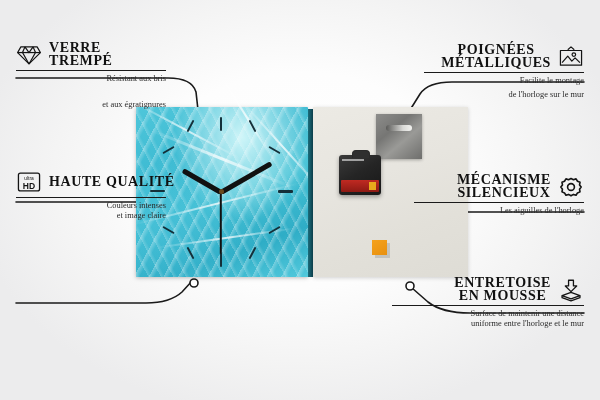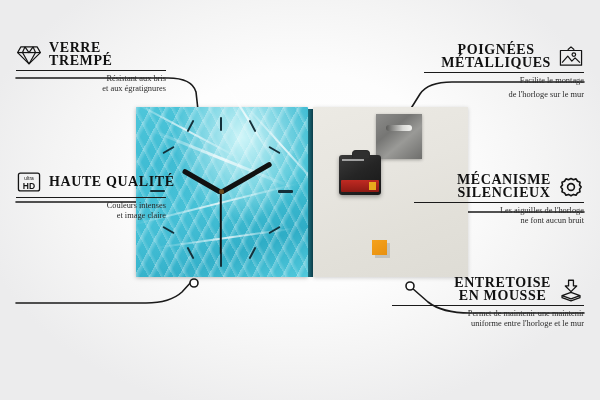--- a/index.html
+++ b/index.html
@@ -148,21 +148,21 @@
           <path d="M11,4 L16,11 L21,4"></path>
         </g>
       </svg>
       <div>
         <div class="cal-title">VERRE</div>
         <div class="cal-title">TREMPÉ</div>
       </div>
     </div>
     <div class="rule"></div>
     <div class="cal-sub">Résistant aux bris</div>
-    <div class="cal-sub" style="margin-top:0;">et aux égratignures</div>
+    <div class="cal-sub" style="margin-top:16px;">et aux égratignures</div>
   </div>
 
   <div class="callout left" style="left:16px;top:170px;width:150px;">
     <div class="cal-head">
       <svg class="ico" viewBox="0 0 32 28">
         <rect x="3" y="3" width="26" height="22" rx="2.5" fill="none" stroke="#141414" stroke-width="1.6"></rect>
         <text x="16" y="12" font-family="Liberation Sans, sans-serif" font-size="6" text-anchor="middle" fill="#141414">ultra</text>
         <text x="16" y="22" font-family="Liberation Sans, sans-serif" font-size="10.5" font-weight="bold" text-anchor="middle" fill="#141414">HD</text>
       </svg>
       <div>
@@ -203,35 +203,34 @@
       </div>
       <svg class="ico" viewBox="0 0 32 28">
         <g fill="none" stroke="#141414" stroke-width="2" stroke-linejoin="round">
           <path d="M16,3.5 l3,1.6 3.2,-1.1 1.8,2.9 3.1,1.3 -0.6,3.3 2,2.6 -2,2.6 0.6,3.3 -3.1,1.3 -1.8,2.9 -3.2,-1.1 -3,1.6 -3,-1.6 -3.2,1.1 -1.8,-2.9 -3.1,-1.3 0.6,-3.3 -2,-2.6 2,-2.6 -0.6,-3.3 3.1,-1.3 1.8,-2.9 3.2,1.1 Z"></path>
           <circle cx="16" cy="14" r="4.2"></circle>
         </g>
       </svg>
     </div>
     <div class="rule"></div>
     <div class="cal-sub">Les aiguilles de l'horloge</div>
-    <div class="cal-sub" style="margin-top:0;">ne font aucun bruit</div>
   </div>
 
   <div class="callout right" style="right:16px;top:277px;width:192px;">
     <div class="cal-head">
       <div>
         <div class="cal-title">ENTRETOISE</div>
         <div class="cal-title">EN MOUSSE</div>
       </div>
       <svg class="ico" viewBox="0 0 32 28">
         <g fill="none" stroke="#141414" stroke-width="1.6" stroke-linejoin="round">
           <path d="M13,2 h6 v7 h4 l-7,7 -7,-7 h4 Z"></path>
           <path d="M16,17 l11,4 -11,4 -11,-4 Z"></path>
           <path d="M5,21 v2.5 l11,4 11,-4 V21"></path>
         </g>
       </svg>
     </div>
     <div class="rule"></div>
-    <div class="cal-sub">Permet de maintenir une maintenir</div>
+    <div class="cal-sub">Surface de maintenir une distance</div>
     <div class="cal-sub" style="margin-top:0;text-align:right;">uniforme entre l'horloge et le mur</div>
   </div>
 
 </div>
 
 </body></html>

